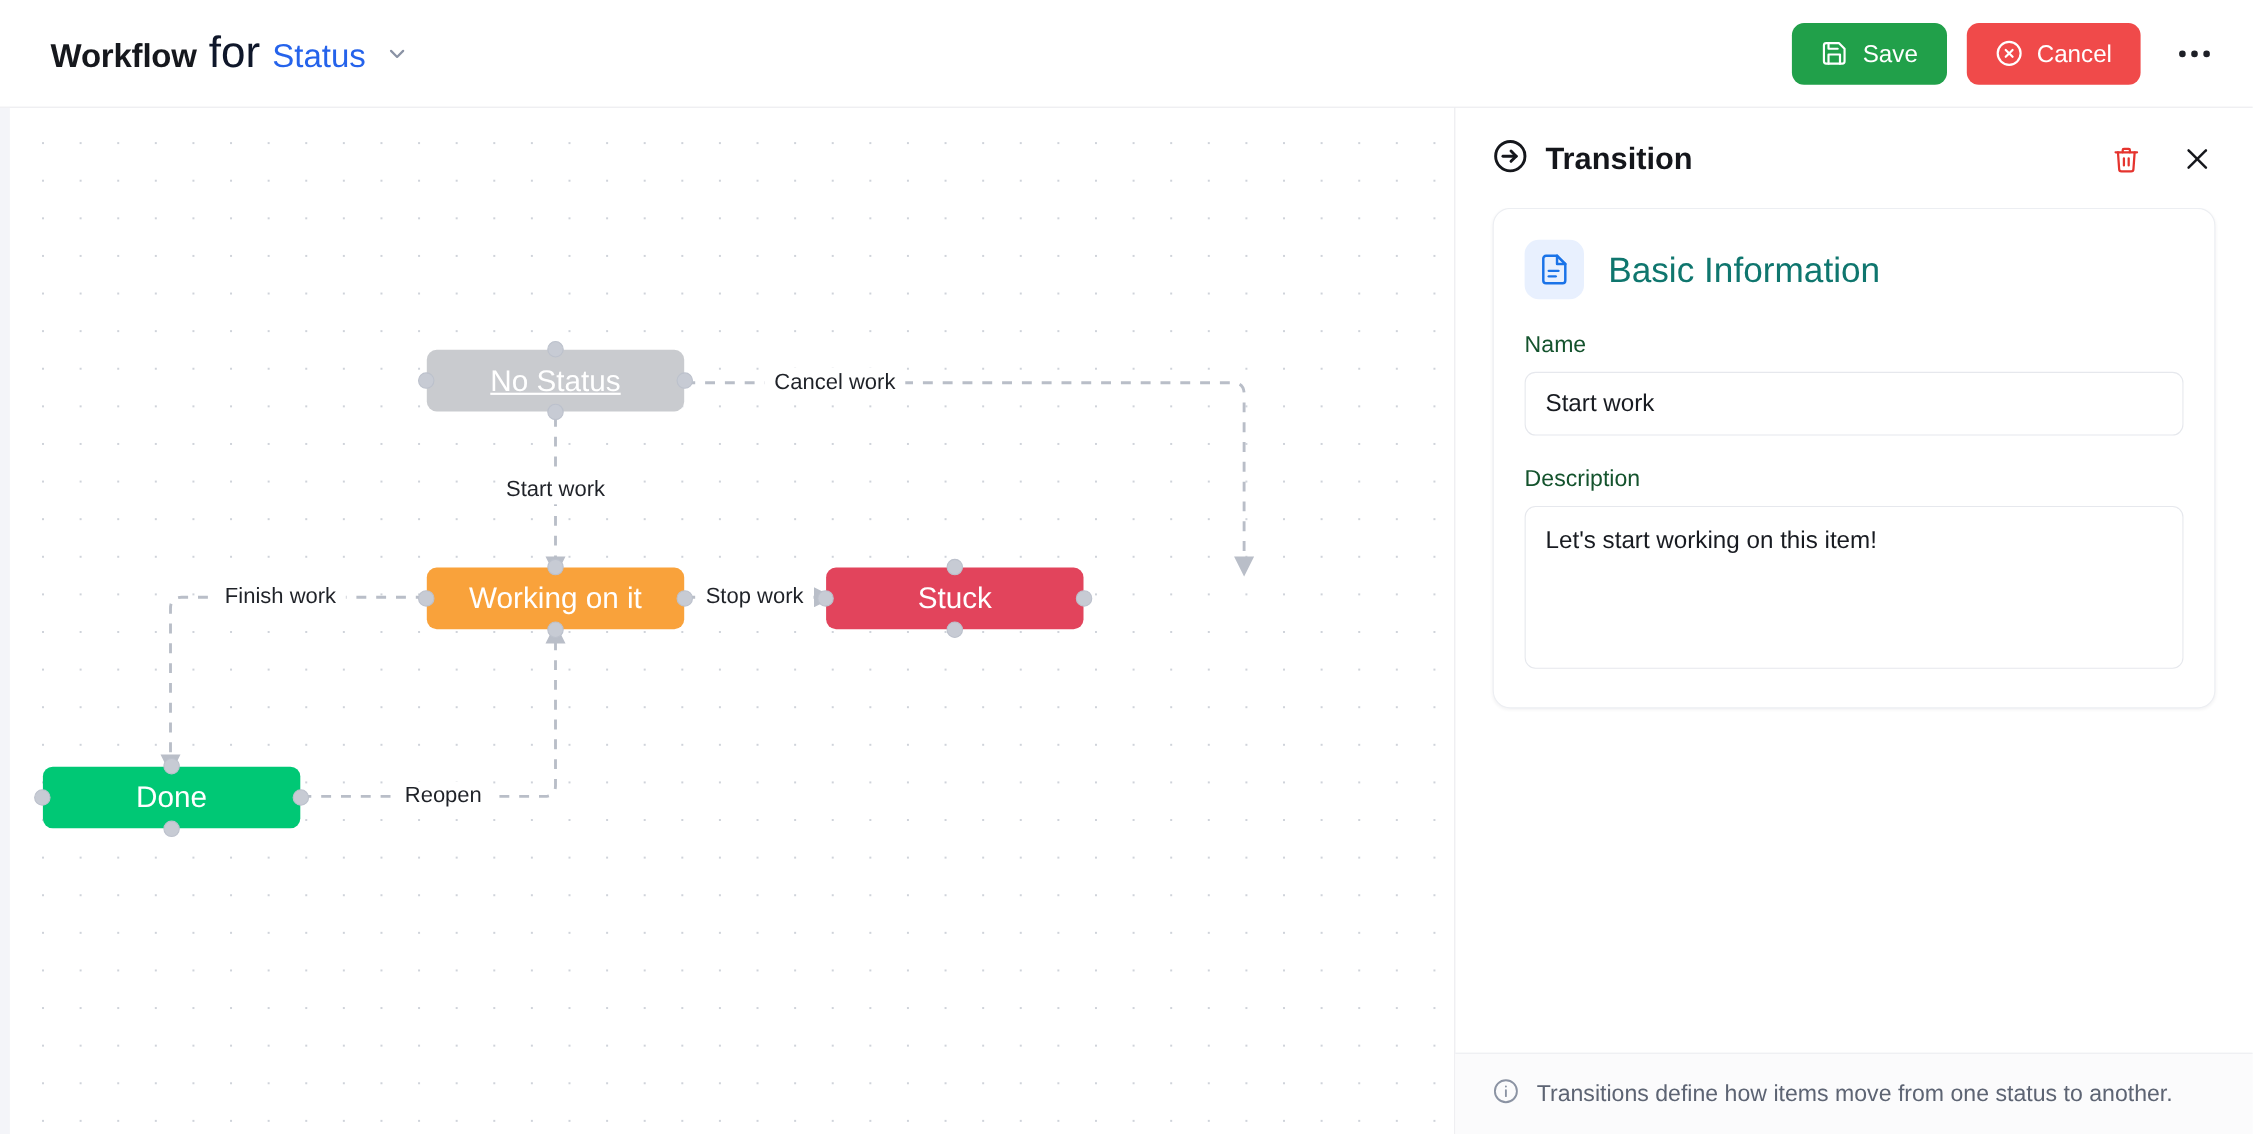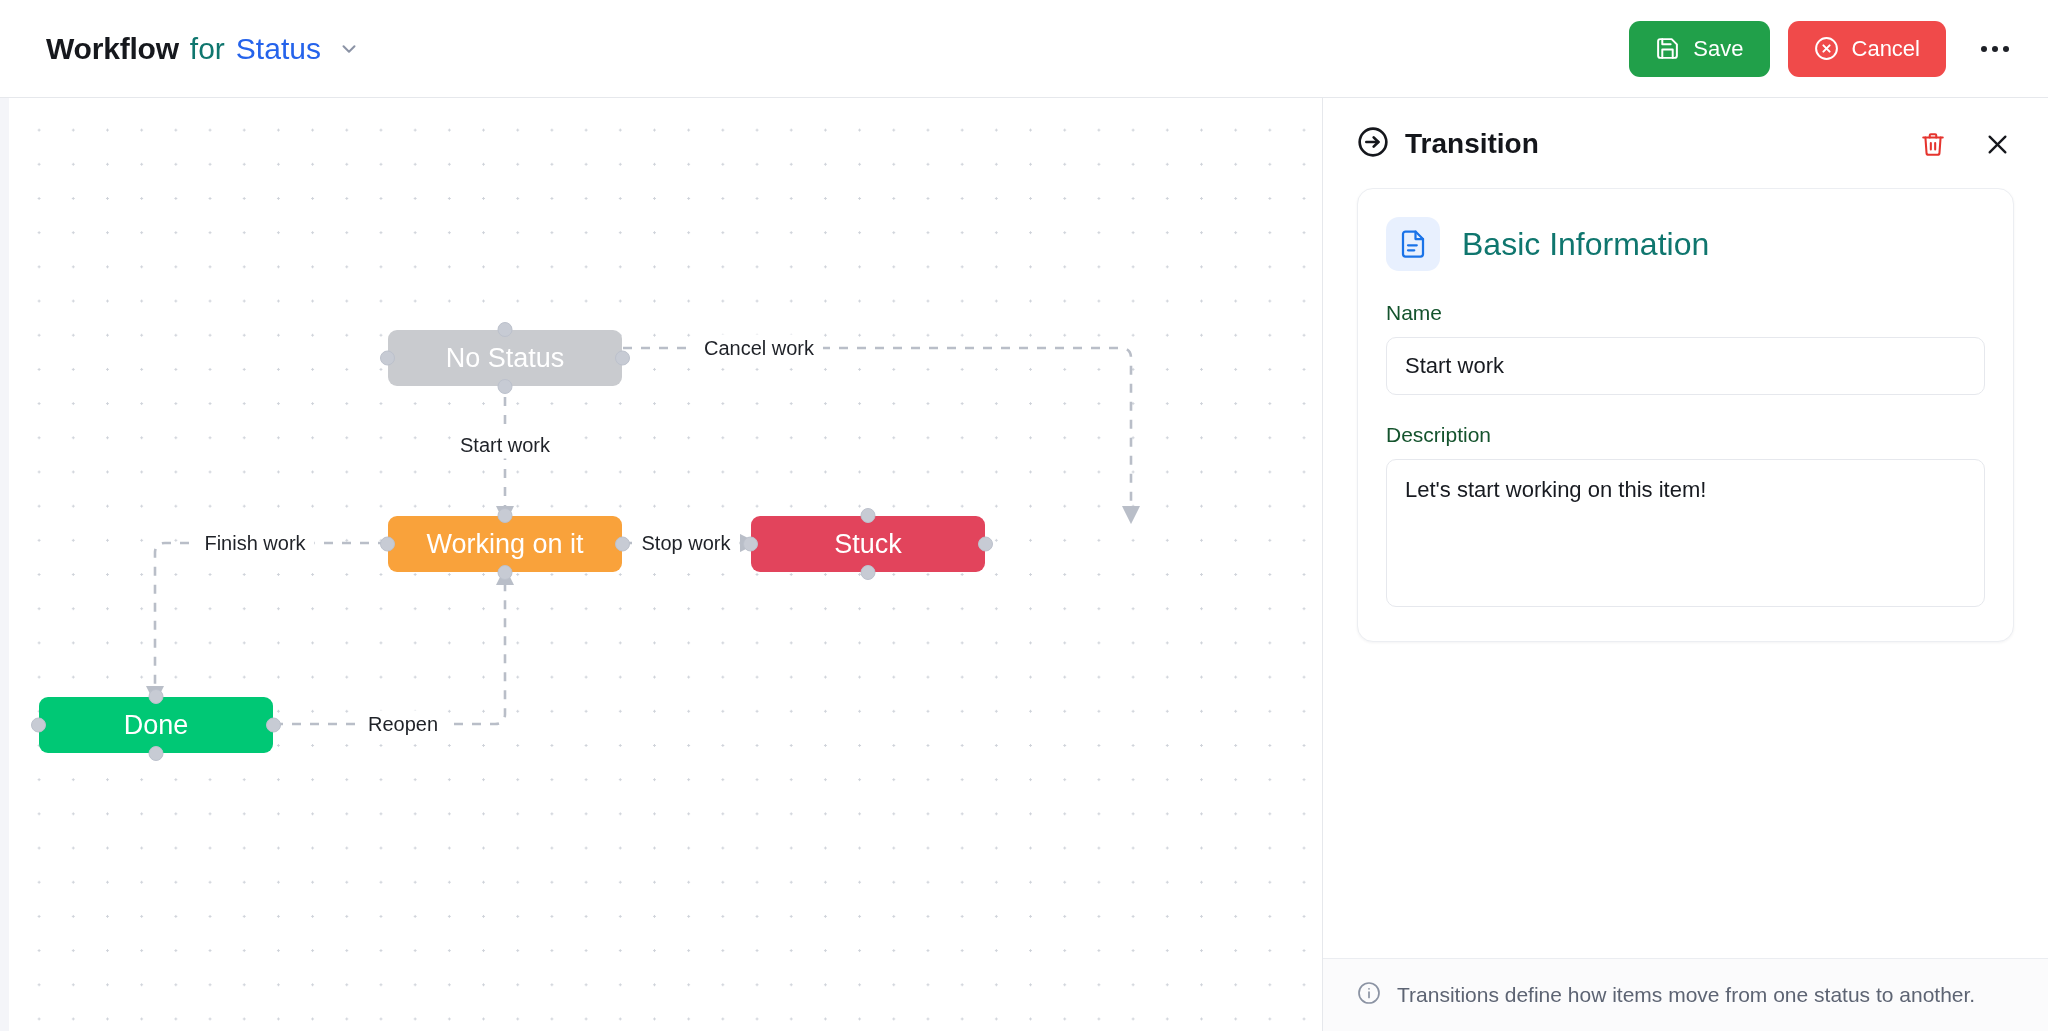--- a/index.html
+++ b/index.html
@@ -19,21 +19,21 @@
     height: 98px;
     flex: 0 0 98px;
     background: #ffffff;
     border-bottom: 1px solid #e6e8ec;
     display: flex;
     align-items: center;
     padding: 0 28px 0 46px;
   }
   .title-wrap { display: flex; align-items: baseline; gap: 11px; }
   .title-strong { font-size: 30px; font-weight: 700; color: #16181d; letter-spacing: -0.2px; }
-  .title-for { font-size: 30px; font-weight: 400; color: #0f766e; }
+  .title-for { font-size: 40px; font-weight: 400; color: #0f172a; }
   .title-accent { font-size: 30px; font-weight: 500; color: #2563eb; }
   .title-chevron {
     display: inline-flex; align-items: center; justify-content: center;
     width: 26px; height: 26px; margin-left: 4px; color: #8b93a5; cursor: pointer;
     align-self: center;
   }
 
   .topbar-actions { margin-left: auto; display: flex; align-items: center; gap: 18px; }
   .btn {
     display: inline-flex; align-items: center; gap: 13px;
@@ -238,21 +238,21 @@
 
         <path d="M 614 250 L 1112 250 Q 1122 250 1122 260 L 1122 417" fill="none" stroke="#b9bec8" stroke-width="2.6" stroke-dasharray="9 9" marker-end="url(#arrow)"></path>
 
         <path d="M 614 445 L 740 445" fill="none" stroke="#b9bec8" stroke-width="2.6" stroke-dasharray="9 9" marker-end="url(#arrow)"></path>
 
         <path d="M 378 445 L 156 445 Q 146 445 146 455 L 146 597" fill="none" stroke="#b9bec8" stroke-width="2.6" stroke-dasharray="9 9" marker-end="url(#arrow)"></path>
 
         <path d="M 265 626 L 486 626 Q 496 626 496 616 L 496 478" fill="none" stroke="#b9bec8" stroke-width="2.6" stroke-dasharray="9 9" marker-end="url(#arrow)"></path>
       </svg>
 
-      <div class="node" style="left:379px; top:232px; width:234px; height:56px; background:#c9cbcf;">
+      <div class="node" style="left:379px; top:220px; width:234px; height:56px; background:#c9cbcf;text-decoration:underline;">
         <span>No Status</span>
         <span class="handle h-top"></span>
         <span class="handle h-bottom"></span>
         <span class="handle h-left"></span>
         <span class="handle h-right"></span>
       </div>
 
       <div class="node" style="left:379px; top:418px; width:234px; height:56px; background:#f9a23b;text-align:right;">
         <span>Working on it</span>
         <span class="handle h-top"></span>

